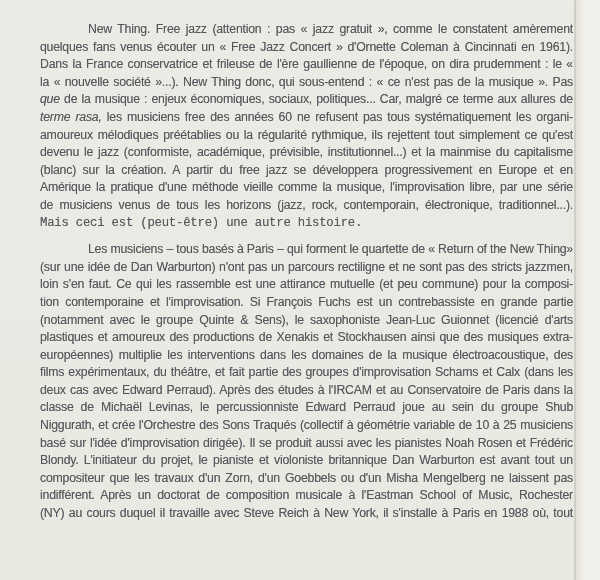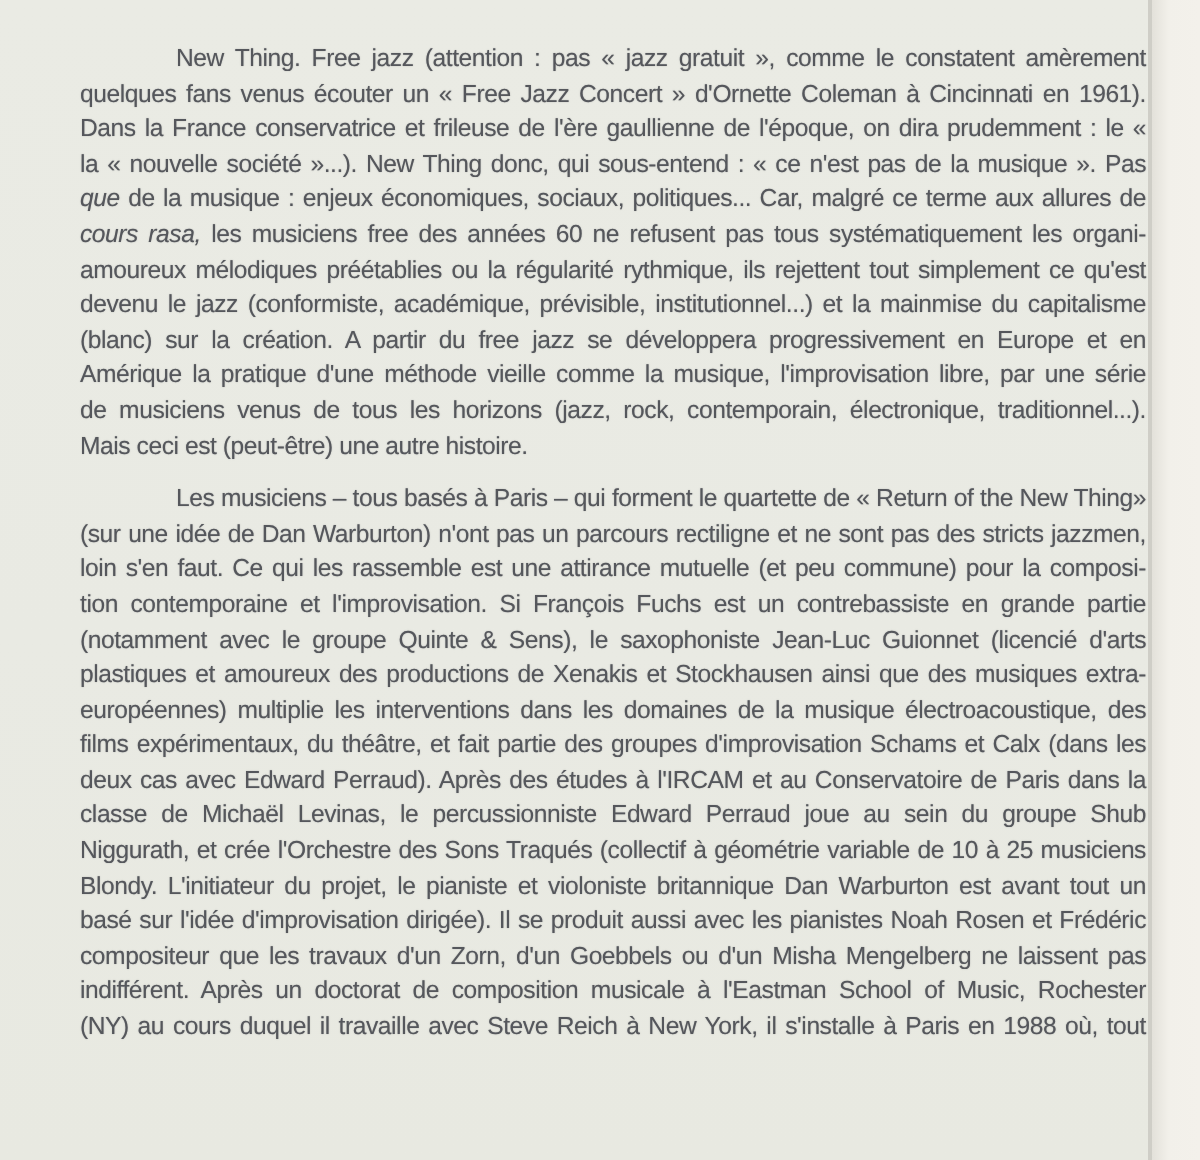--- a/index.html
+++ b/index.html
@@ -35,55 +35,55 @@
     text-shadow: 0 0 0.6px rgba(85,87,92,0.5);
   }
   .para { margin: 0; }
   .para + .para { margin-top: 9px; }
   .line {
     text-align: justify;
     text-align-last: justify;
     white-space: normal;
   }
   .line.indent { text-indent: 48px; }
-  .line.lastline { text-align-last: left; }
+  .line.lastline { text-align-last: left; font-family: Liberation Mono, monospace; }
   .it { font-style: italic; }
 </style>
 </head>
 <body>
 
 <div class="page">
   <div class="text-block">
       <div class="para">
         <div class="line indent"><span>New Thing. Free jazz (attention : pas « jazz gratuit », comme le constatent amèrement</span></div>
         <div class="line"><span>quelques fans venus écouter un « Free Jazz Concert » d'Ornette Coleman à Cincinnati en 1961).</span></div>
         <div class="line"><span>Dans la France conservatrice et frileuse de l'ère gaullienne de l'époque, on dira prudemment : le «</span></div>
         <div class="line"><span>la « nouvelle société »...). New Thing donc, qui sous-entend : « ce n'est pas de la musique ». Pas</span></div>
         <div class="line"><span class="it">que</span><span> de la musique : enjeux économiques, sociaux, politiques... Car, malgré ce terme aux allures de</span></div>
-        <div class="line"><span class="it">cours rasa,</span><span> les musiciens free des années 60 ne refusent pas tous systématiquement les organi-</span></div>
+        <div class="line"><span class="it">terme rasa,</span><span> les musiciens free des années 60 ne refusent pas tous systématiquement les organi-</span></div>
         <div class="line"><span>amoureux mélodiques préétablies ou la régularité rythmique, ils rejettent tout simplement ce qu'est</span></div>
         <div class="line"><span>devenu le jazz (conformiste, académique, prévisible, institutionnel...) et la mainmise du capitalisme</span></div>
         <div class="line"><span>(blanc) sur la création. A partir du free jazz se développera progressivement en Europe et en</span></div>
         <div class="line"><span>Amérique la pratique d'une méthode vieille comme la musique, l'improvisation libre, par une série</span></div>
         <div class="line"><span>de musiciens venus de tous les horizons (jazz, rock, contemporain, électronique, traditionnel...).</span></div>
         <div class="line lastline"><span>Mais ceci est (peut-être) une autre histoire.</span></div>
       </div>
       <div class="para">
         <div class="line indent"><span>Les musiciens – tous basés à Paris – qui forment le quartette de « Return of the New Thing»</span></div>
         <div class="line"><span>(sur une idée de Dan Warburton) n'ont pas un parcours rectiligne et ne sont pas des stricts jazzmen,</span></div>
         <div class="line"><span>loin s'en faut. Ce qui les rassemble est une attirance mutuelle (et peu commune) pour la composi-</span></div>
         <div class="line"><span>tion contemporaine et l'improvisation. Si François Fuchs est un contrebassiste en grande partie</span></div>
         <div class="line"><span>(notamment avec le groupe Quinte &amp; Sens), le saxophoniste Jean-Luc Guionnet (licencié d'arts</span></div>
         <div class="line"><span>plastiques et amoureux des productions de Xenakis et Stockhausen ainsi que des musiques extra-</span></div>
         <div class="line"><span>européennes) multiplie les interventions dans les domaines de la musique électroacoustique, des</span></div>
         <div class="line"><span>films expérimentaux, du théâtre, et fait partie des groupes d'improvisation Schams et Calx (dans les</span></div>
         <div class="line"><span>deux cas avec Edward Perraud). Après des études à l'IRCAM et au Conservatoire de Paris dans la</span></div>
         <div class="line"><span>classe de Michaël Levinas, le percussionniste Edward Perraud joue au sein du groupe Shub</span></div>
         <div class="line"><span>Niggurath, et crée l'Orchestre des Sons Traqués (collectif à géométrie variable de 10 à 25 musiciens</span></div>
+        <div class="line"><span>basé sur l'idée d'improvisation dirigée). Il se produit aussi avec les pianistes Noah Rosen et Frédéric</span></div>
         <div class="line"><span>Blondy. L'initiateur du projet, le pianiste et violoniste britannique Dan Warburton est avant tout un</span></div>
-        <div class="line"><span>basé sur l'idée d'improvisation dirigée). Il se produit aussi avec les pianistes Noah Rosen et Frédéric</span></div>
         <div class="line"><span>compositeur que les travaux d'un Zorn, d'un Goebbels ou d'un Misha Mengelberg ne laissent pas</span></div>
         <div class="line"><span>indifférent. Après un doctorat de composition musicale à l'Eastman School of Music, Rochester</span></div>
         <div class="line"><span>(NY) au cours duquel il travaille avec Steve Reich à New York, il s'installe à Paris en 1988 où, tout</span></div>
       </div>
     </div>
 </div>
 <div class="edge-strip"></div>
 
 </body></html>

